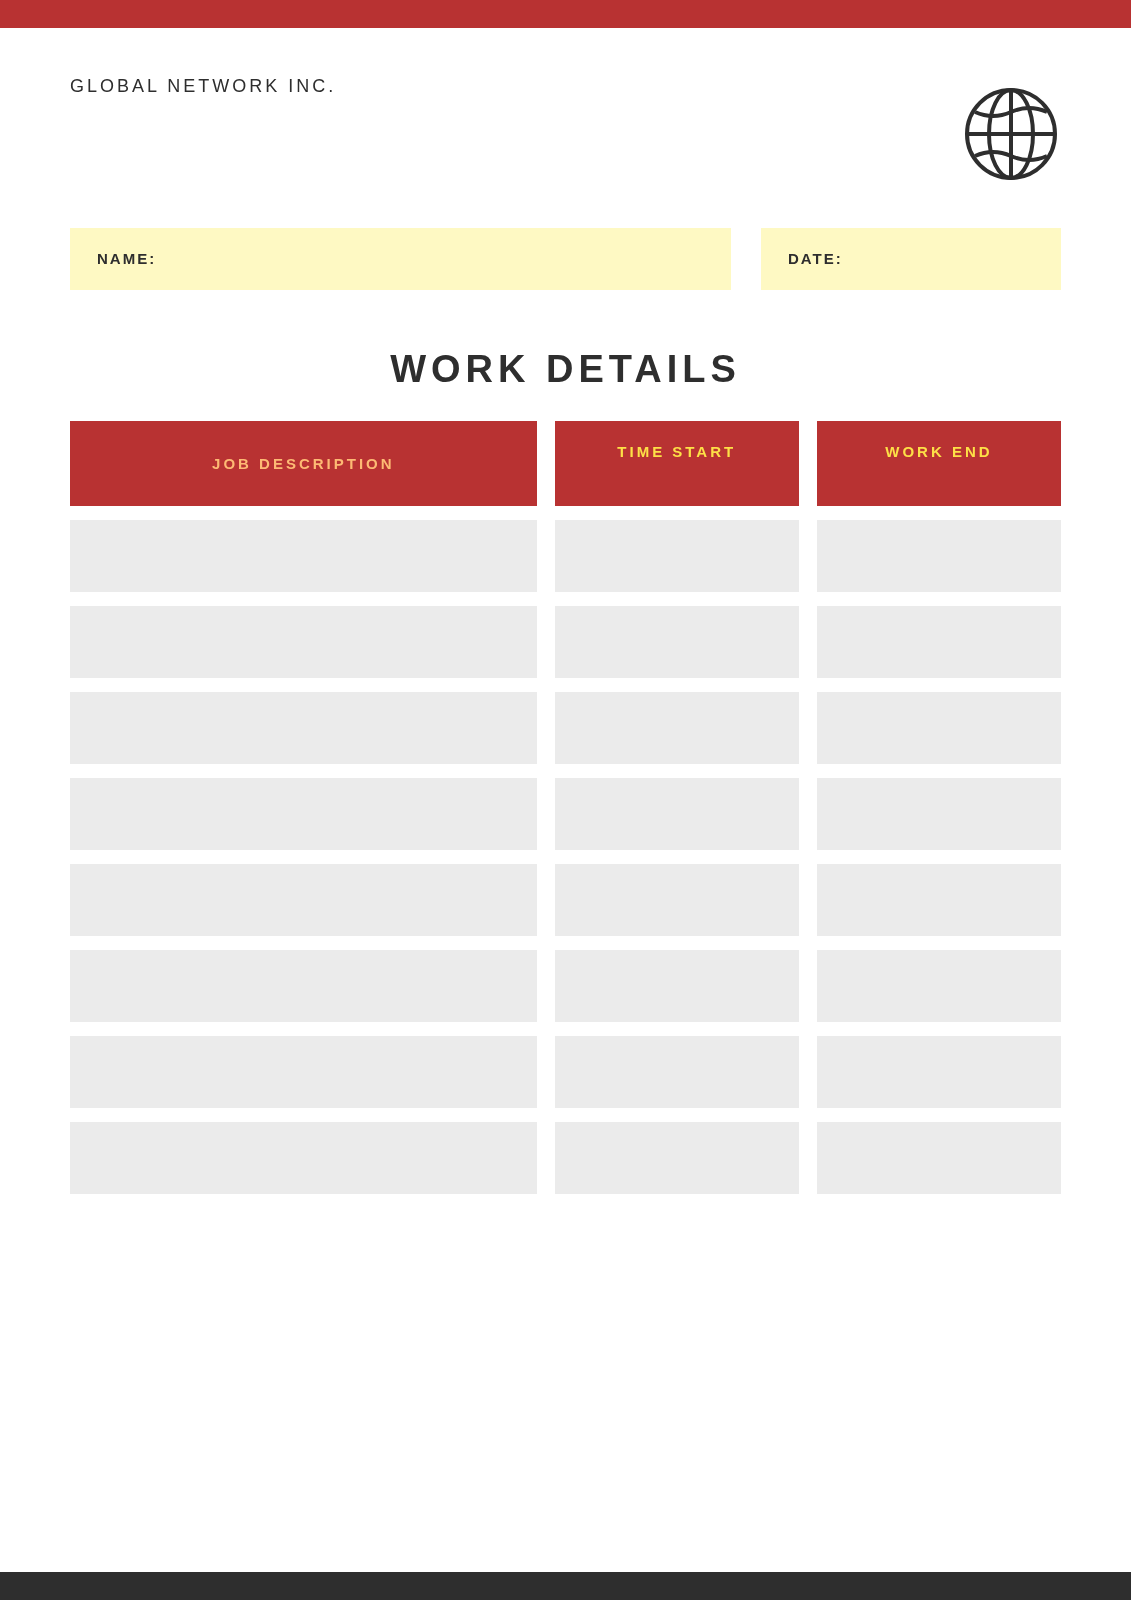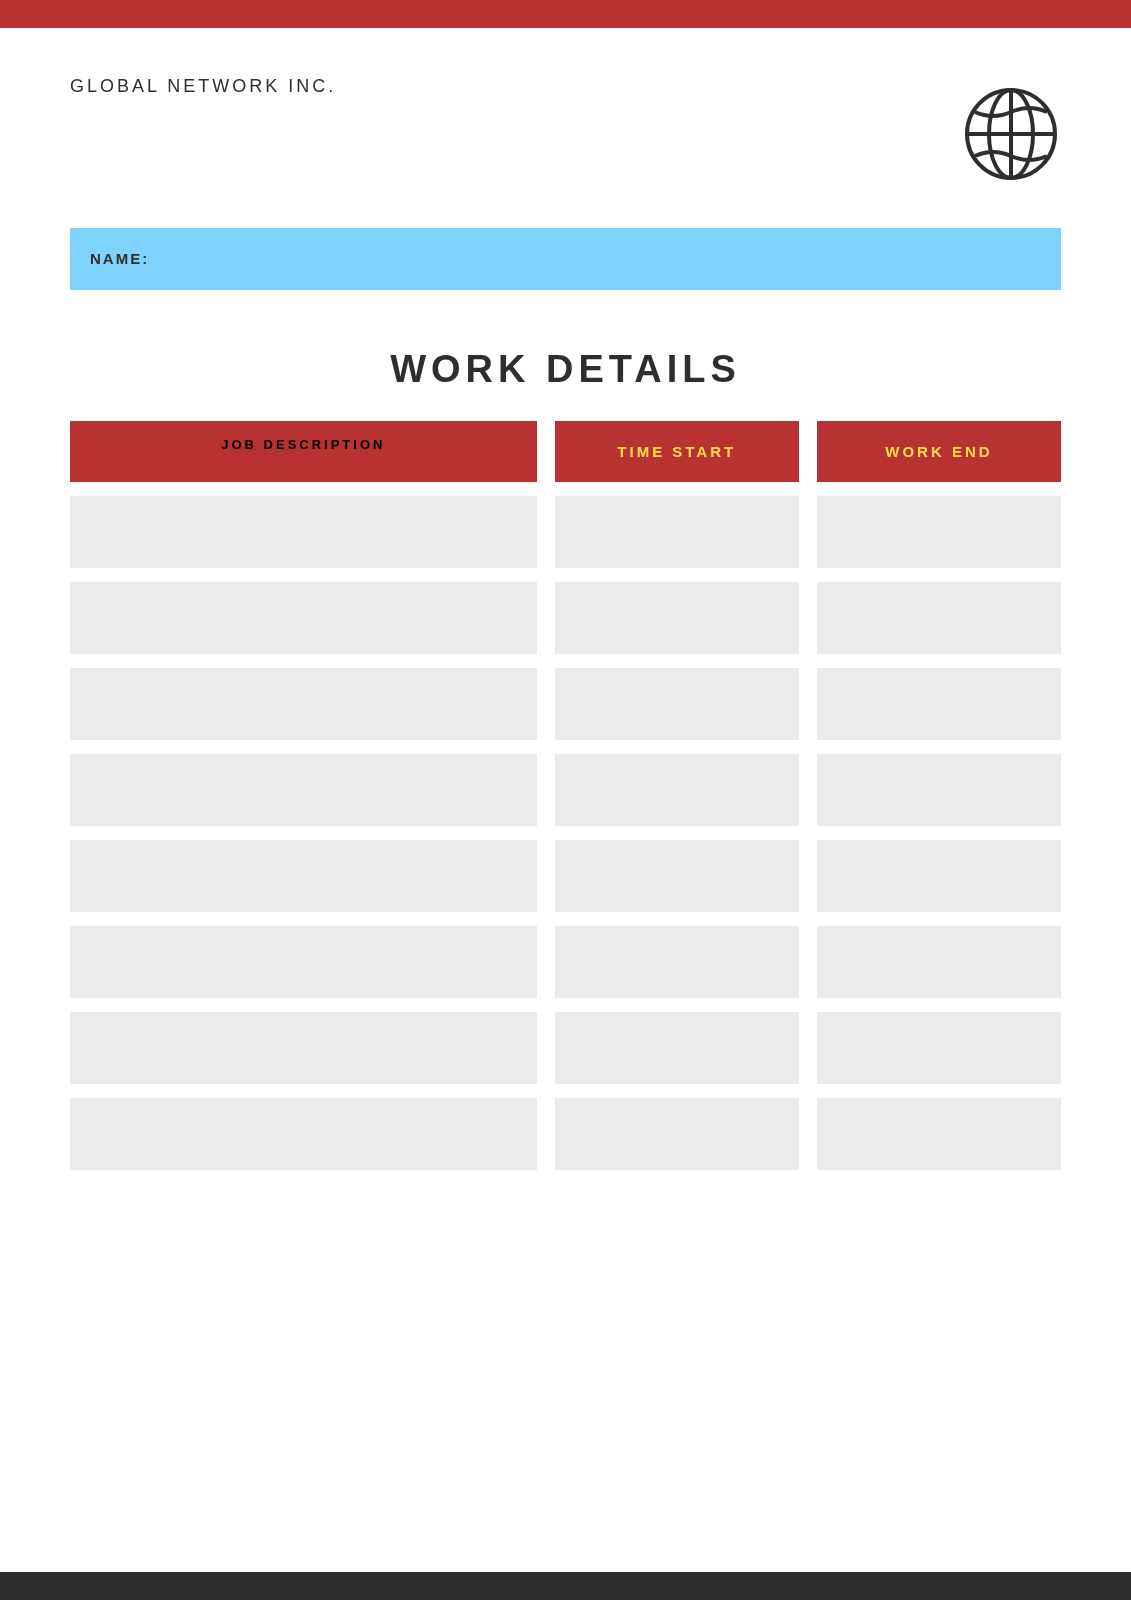--- a/index.html
+++ b/index.html
@@ -72,22 +72,22 @@
       margin-bottom: 40px;
     }
 
     .form-row {
       display: flex;
       gap: 30px;
       margin-bottom: 18px;
     }
 
     .form-field {
-      background-color: #7dd3fc;
-      padding: 22px 20px;
+      background-color: #fef9c3;
+      padding: 22px 27px;
       flex: 1;
     }
 
     .form-field-label {
       font-size: 15px;
       font-weight: 600;
       letter-spacing: 2px;
       color: #2e2e2e;
     }
 
@@ -106,24 +106,24 @@
 
     .header-row-container {
       display: flex;
       gap: 18px;
       margin-bottom: 14px;
     }
 
     .col-job {
       flex: 0 0 calc(48% - 9px);
       background-color: #b83232;
-      color: #000000;
+      color: #fdba74;
       text-align: center;
-      padding: 16px 16px;
-      font-size: 13px;
+      padding: 34px 16px;
+      font-size: 15px;
       font-weight: 700;
       letter-spacing: 3px;
     }
 
     .col-time {
       flex: 1;
       background-color: #b83232;
       color: #fde047;
       text-align: center;
       padding: 22px 16px;
@@ -175,20 +175,23 @@
         <path d="M 14 72 Q 32 64 50 72 Q 68 80 86 72" fill="none"></path>
       </svg>
     </div>
   </div>
 
   <div class="form-section">
     <div class="form-row">
       <div class="form-field">
         <span class="form-field-label">NAME:</span>
       </div>
+      <div class="form-field form-field-short">
+        <span class="form-field-label">DATE:</span>
+      </div>
     </div>
     <div class="form-row">
     </div>
   </div>
 
   <div>
     <div class="section-title">WORK DETAILS</div>
 
     <div class="header-row-container">
       <div class="col-job">JOB DESCRIPTION</div>

